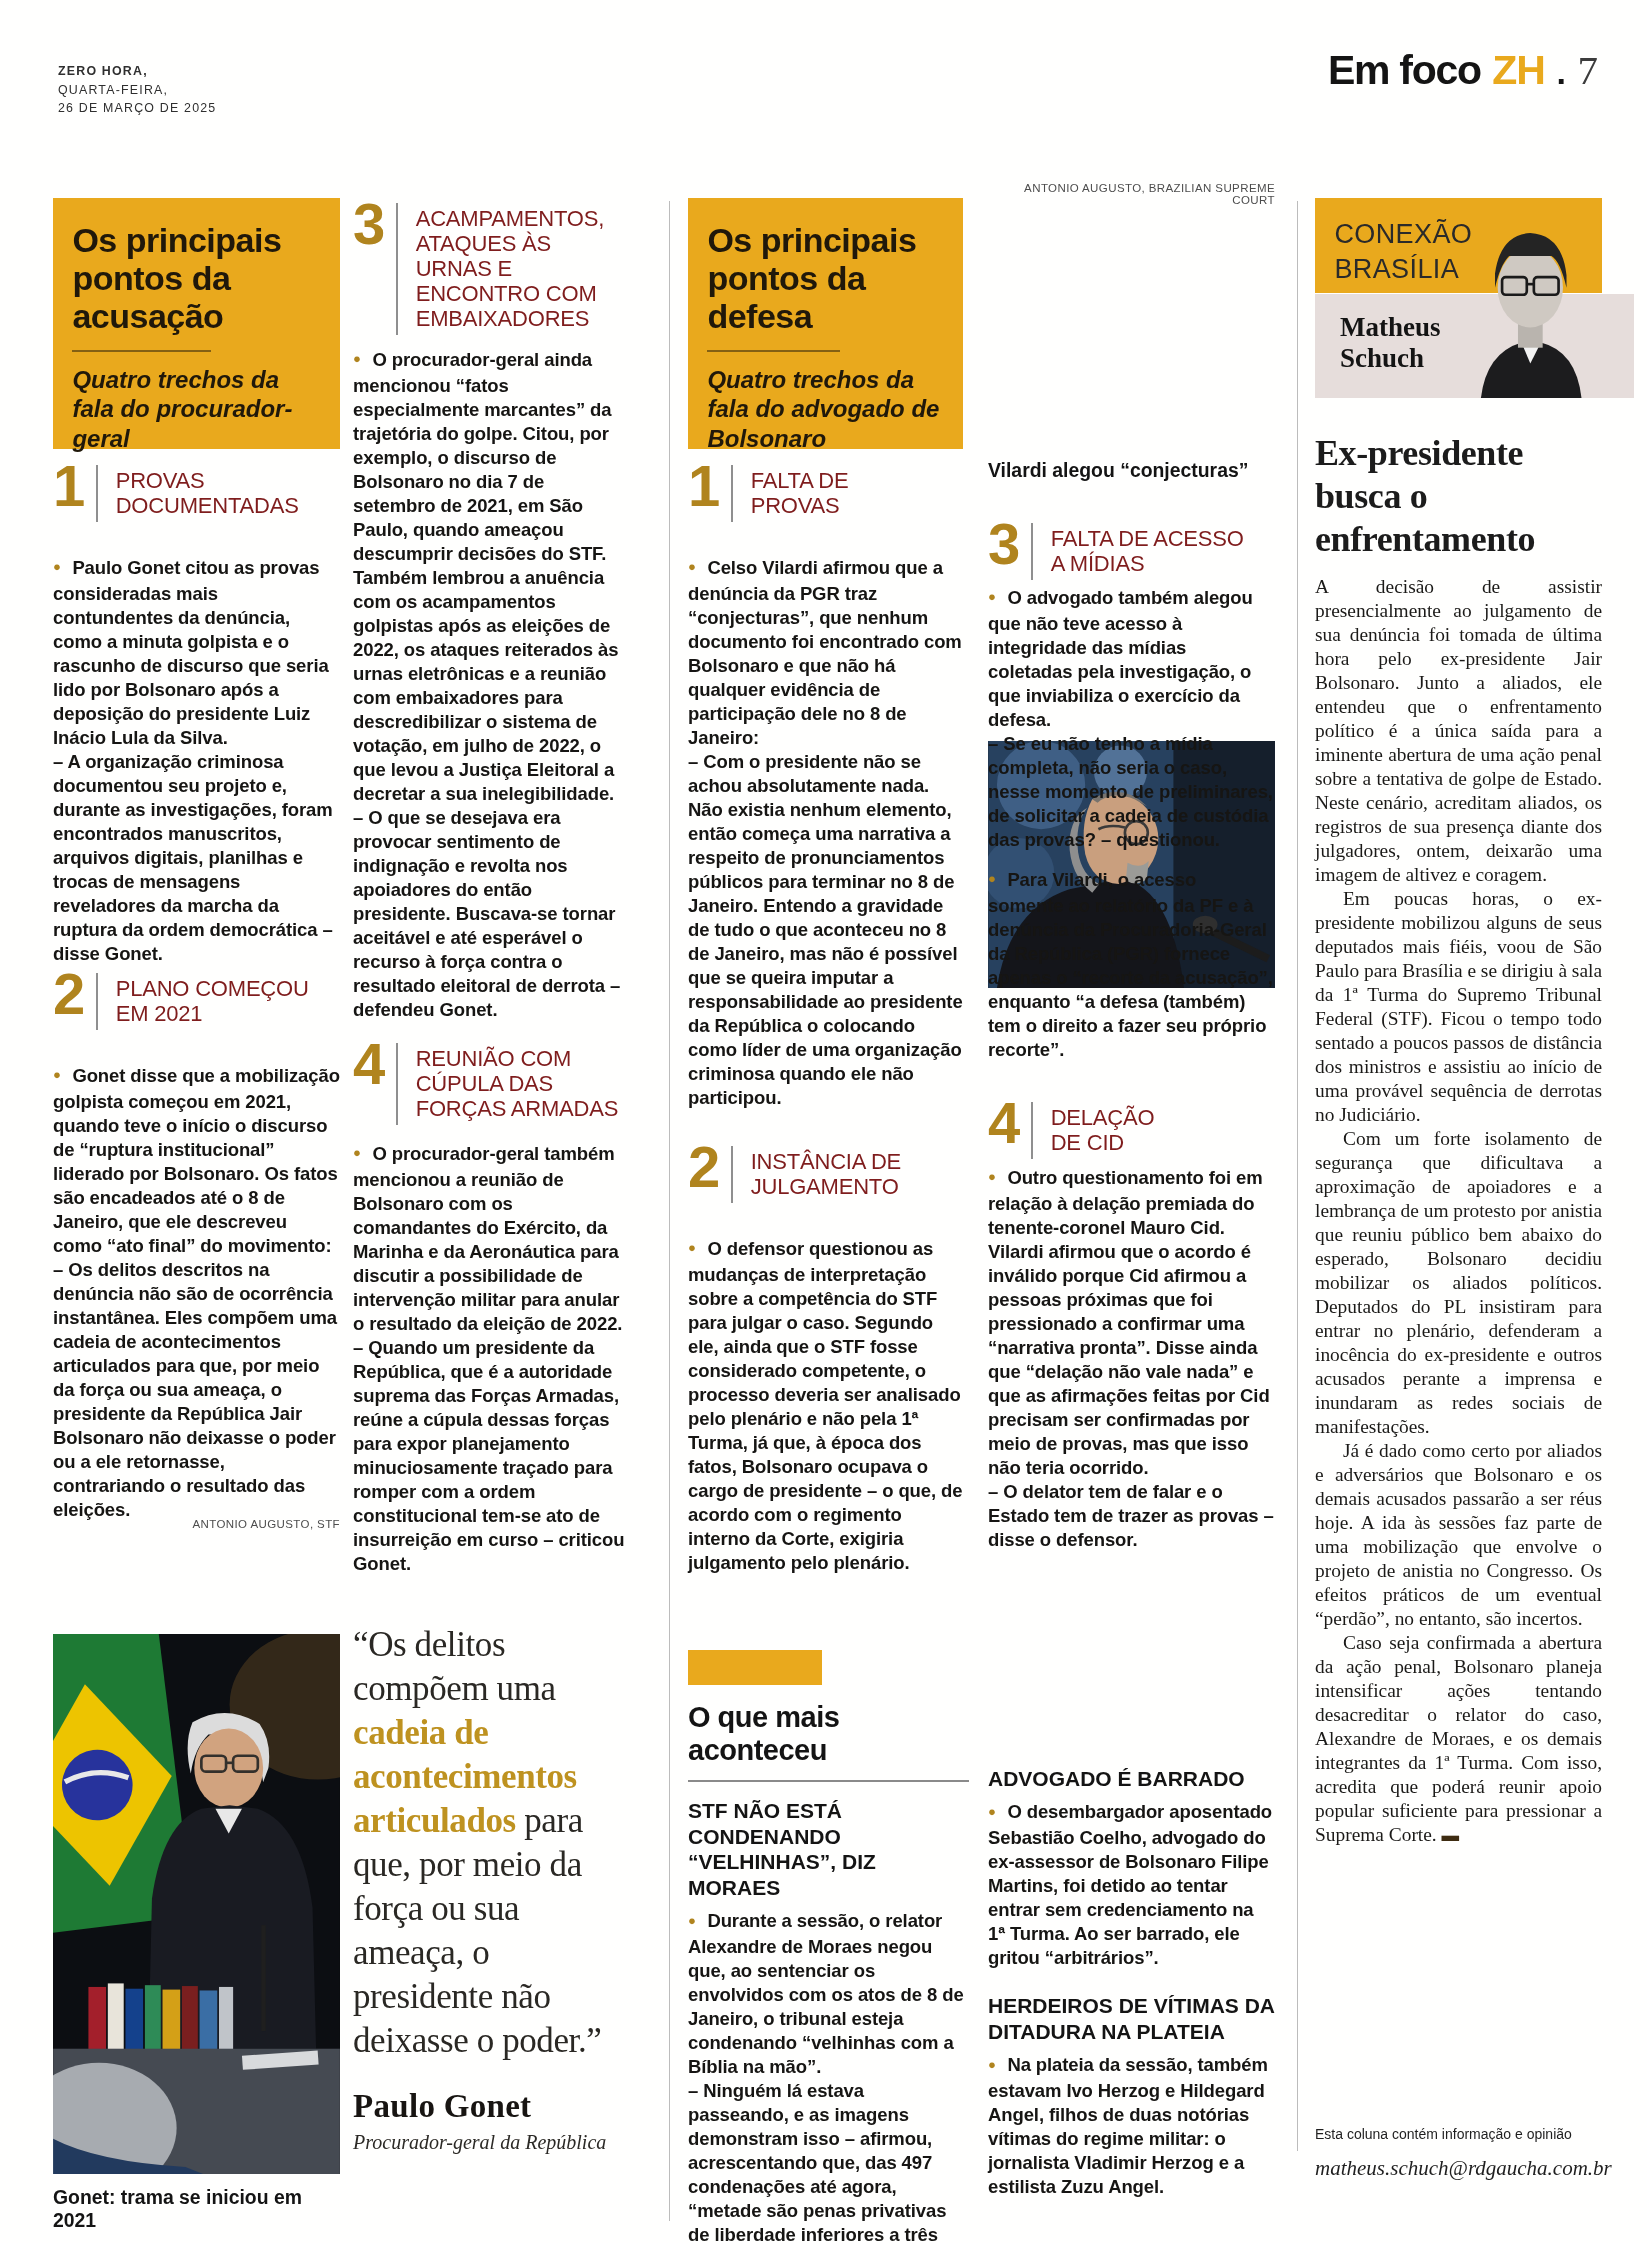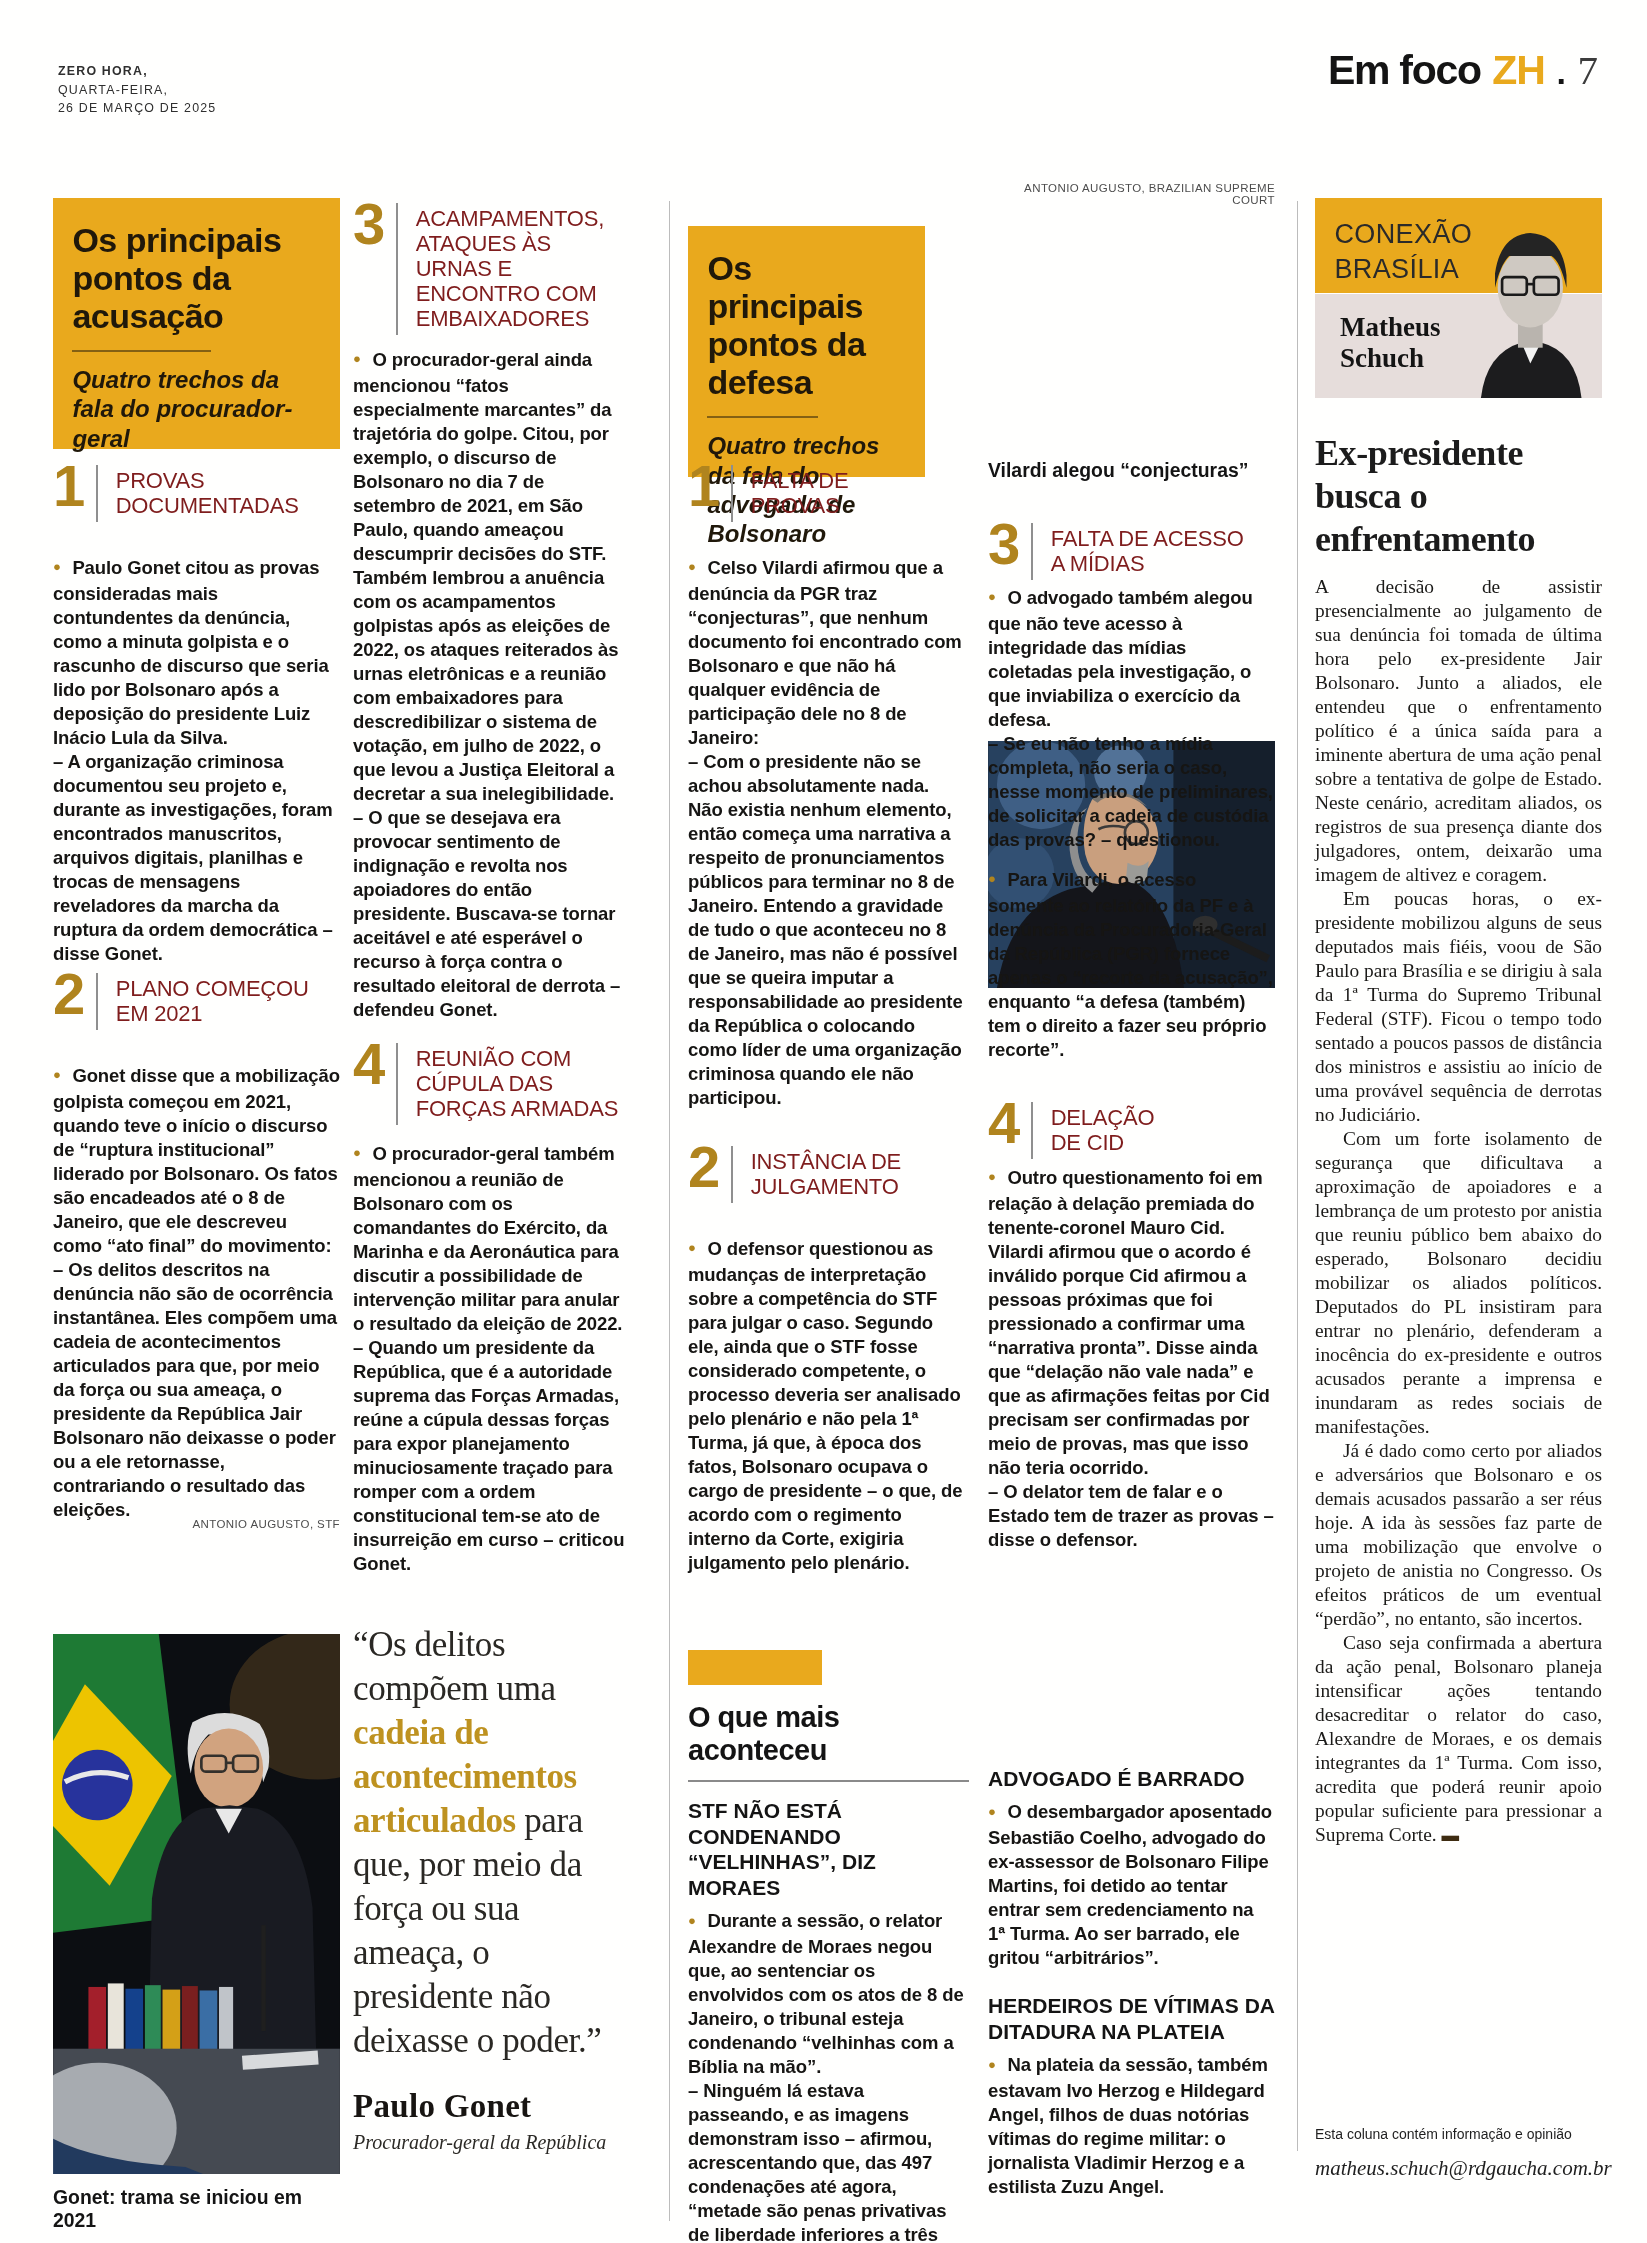--- a/index.html
+++ b/index.html
@@ -183,21 +183,21 @@
   </div>
 
   <div class="abs" style="left:353px;top:1623px;width:281px;">
     <div class="quote">
       <span>“Os delitos compõem uma </span><span class="gold">cadeia de acontecimentos articulados</span><span> para que, por meio da força ou sua ameaça, o presidente não deixasse o poder.”</span>
     </div>
     <div class="quote-author">Paulo Gonet</div>
     <div class="quote-role">Procurador-geral da República</div>
   </div>
 
-  <div class="abs info-box" style="left:688px;top:198px;width:237px;height:251px;margin-top:28px;">
+  <div class="abs info-box" style="left:688px;top:198px;width:275px;height:251px;">
     <h2>Os principais pontos da defesa</h2>
     <div class="box-rule"></div>
     <p class="box-sub">Quatro trechos da fala do advogado de Bolsonaro</p>
   </div>
 
   <div class="abs sect-head" style="left:688px;top:461px;width:275px;">
     <span class="sect-num">1</span>
     <span class="sect-bar"></span>
     <h3 class="w150">FALTA DE PROVAS</h3>
   </div>
@@ -279,21 +279,21 @@
     </div>
     <h4 class="more-head more-gap">HERDEIROS DE VÍTIMAS DA DITADURA NA PLATEIA</h4>
     <div class="body">
       <p><span class="bullet">●</span><span>Na plateia da sessão, também estavam Ivo Herzog e Hildegard Angel, filhos de duas notórias vítimas do regime militar: o jornalista Vladimir Herzog e a estilista Zuzu Angel.</span></p>
     </div>
   </div>
 
   <div class="abs kicker-box" style="left:1315px;top:198px;width:287px;height:95px;">
     <h2>CONEXÃO BRASÍLIA</h2>
   </div>
-  <div class="abs author-box" style="left:1315px;top:294px;width:287px;height:104px;padding-left:25px;">
+  <div class="abs author-box" style="left:1315px;top:294px;width:319px;height:104px;padding-left:25px;">
     <h3>Matheus Schuch</h3>
   </div>
   <div class="abs" style="left:1456px;top:210px;width:146px;height:188px;">
     <svg width="146" height="188" viewBox="0 0 165 213">
       <path d="M28 213 Q34 162 74 150 L96 150 Q136 160 142 213 Z" fill="#1c1c1e"></path>
       <path d="M74 150 L84 174 L96 150 Z" fill="#f2f2f2"></path>
       <rect x="70" y="118" width="28" height="38" fill="#b9b4ae"></rect>
       <ellipse cx="84" cy="88" rx="37" ry="45" fill="#cfc9c2"></ellipse>
       <path d="M44 72 Q50 28 84 26 Q120 28 125 74 L125 88 Q118 58 108 52 L60 52 Q50 62 44 88 Z" fill="#242424"></path>
       <g stroke="#1a1a1a" stroke-width="3" fill="none">

